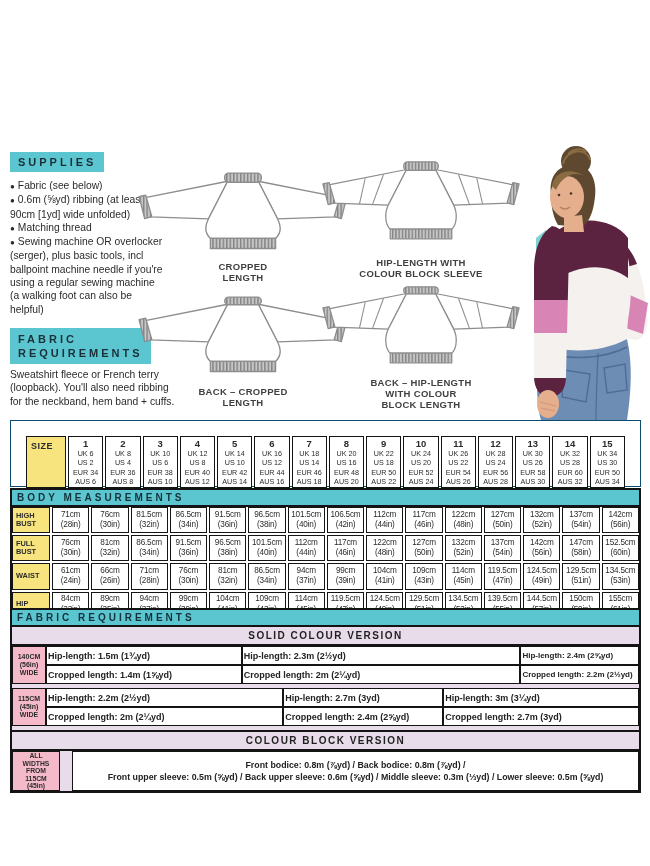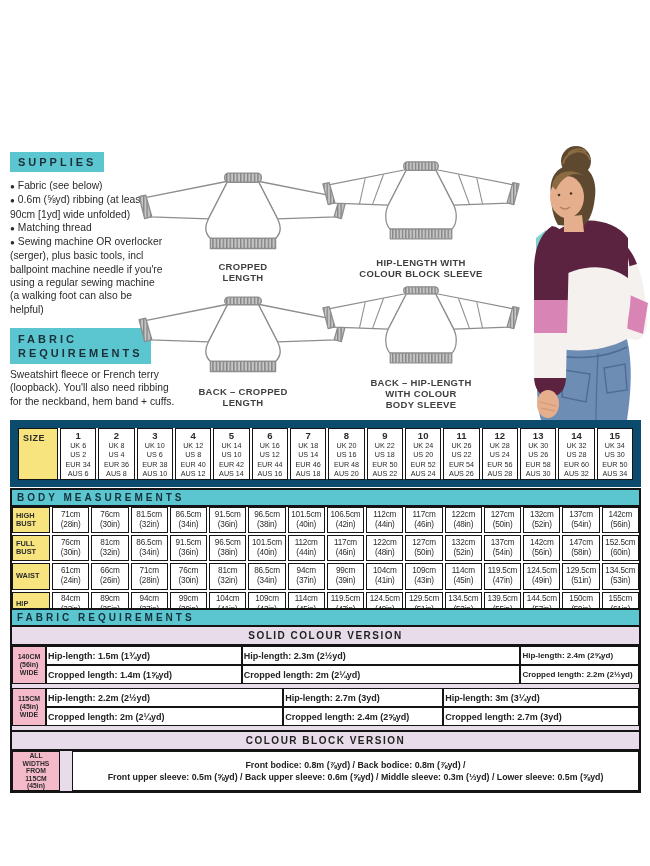--- a/index.html
+++ b/index.html
@@ -33,21 +33,21 @@
   .fig2 .fig-label{margin-top:13px;}
   .fig3 .fig-label{margin-top:3px;}
   .fig4 .fig-label{margin-top:9px;}
 
   
   .photo{position:absolute;left:506px;top:140px;width:144px;height:280px;overflow:hidden;}
 
   
   #size-table{position:absolute;left:10px;top:420px;width:631px;height:67px;
               display:grid;grid-template-columns:40px repeat(15,1fr);gap:2px;
-              border:8px solid #0c4a6e;background:#fff;padding:0;}
+              border:1px solid #0c4a6e;background:#fff;padding:15px;}
   .size-corner{background:#F7E47F;border:1px solid #141414;font-weight:bold;font-size:9px;
                padding:4px 0 0 4px;letter-spacing:.5px;}
   .size-cell{border:1px solid #141414;background:#fff;text-align:center;font-size:7.2px;
              line-height:9.4px;padding-top:1px;}
   .size-cell span{display:block;}
   .size-cell .num{font-weight:bold;font-size:9.5px;line-height:11px;}
 
   
   .section-bar{position:absolute;left:10px;width:631px;background:#5BC6D0;color:#15313b;
                border:2px solid #141414;font-weight:bold;font-size:10px;letter-spacing:3px;
@@ -211,21 +211,21 @@
               <line x1="163" y1="22.1" x2="169" y2="49"></line>
             </g>
             <rect x="87" y="6" width="36" height="7.5" rx="4" fill="url(#rib4)"></rect>
             <rect x="73" y="75" width="64" height="10" fill="url(#rib4)"></rect>
           </g>
         </svg>
       </div>
     <figcaption class="fig-label">
         <span>BACK – HIP-LENGTH</span>
         <span>WITH COLOUR</span>
-        <span>BODY SLEEVE</span>
+        <span>BLOCK LENGTH</span>
       </figcaption>
   </figure>
 
   <div class="photo" id="photo"><svg viewBox="0 0 144 280" width="144" height="280" xmlns="http://www.w3.org/2000/svg">
         <path d="M100,92 C120,100 131,118 137,144 L141,172 C143,186 139,198 130,200 L114,197 C110,180 106,148 102,128 Z" fill="#F4F1EE"></path>
         <path d="M100,92 C116,98 126,110 131,124 L104,132 C102,118 100,102 98,94 Z" fill="#5B2340"></path>
         <path d="M117,152 L142,163 L137,194 L114,186 Z" fill="#D884B4"></path>
         <path d="M56,86 C82,72 106,82 116,98 C126,122 127,152 122,180 L120,202 C94,212 64,210 48,199 L45,150 C45,118 48,96 56,86 Z" fill="#F4F1EE"></path>
         <path d="M46,142 C72,124 100,122 122,138 L122,98 C108,78 70,74 50,92 Z" fill="#5B2340"></path>
         <path d="M30,98 L40,90 L42,124 L30,128 Z" fill="#7FD2D2"></path>

